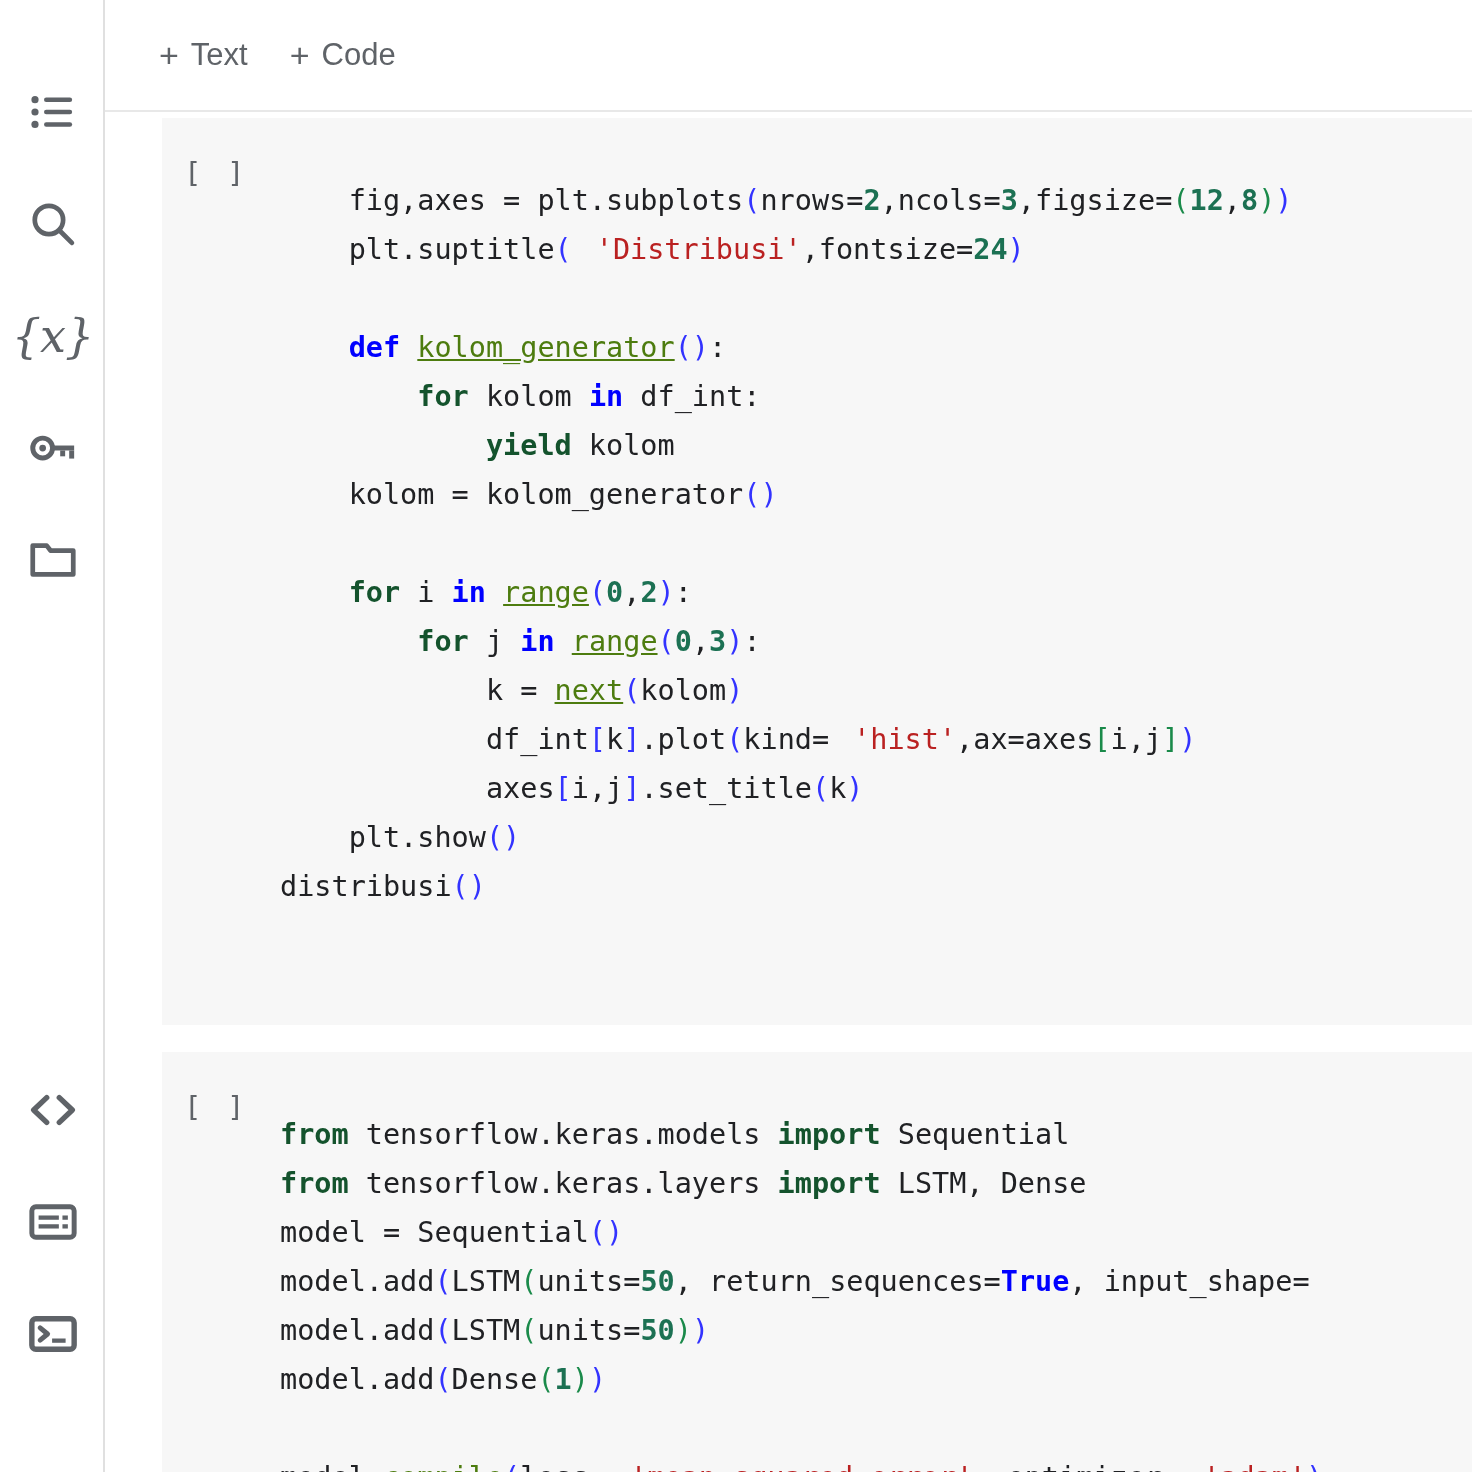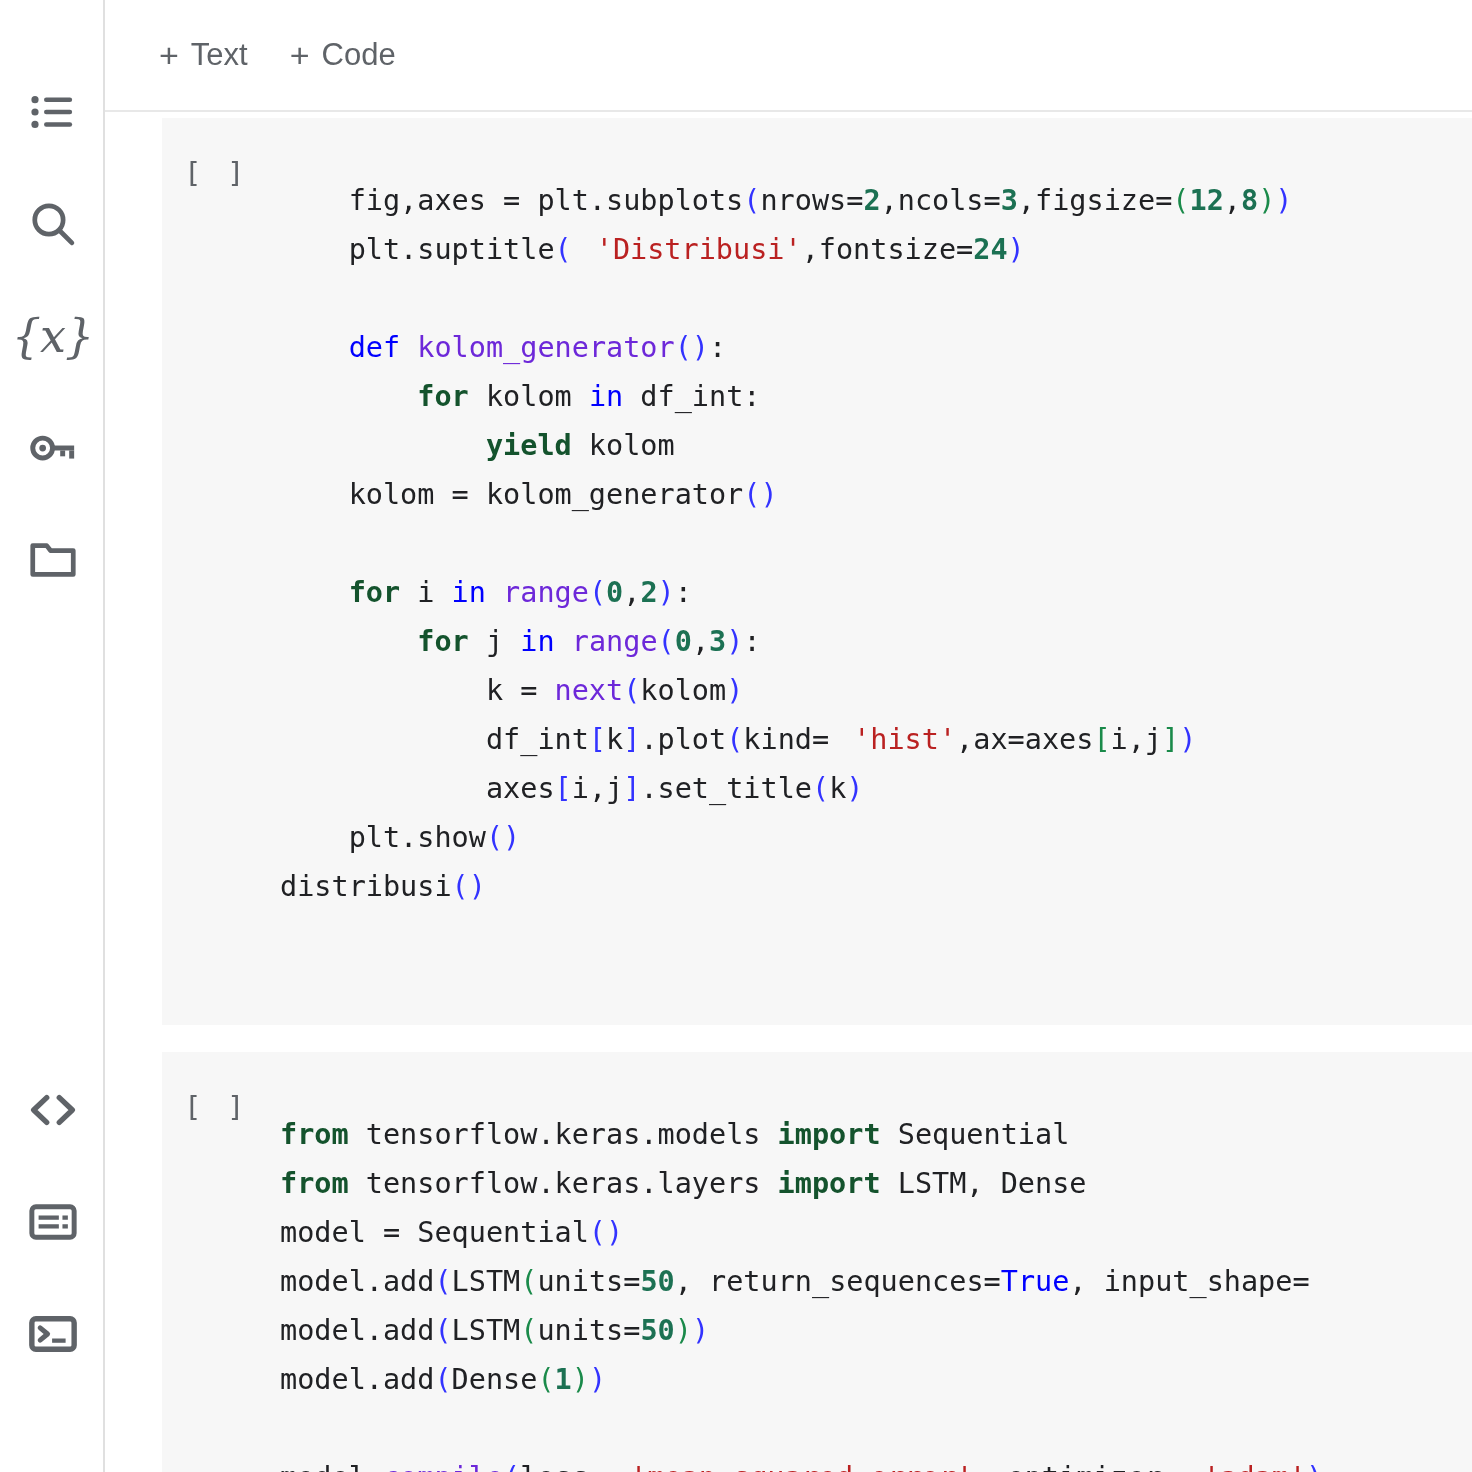--- a/index.html
+++ b/index.html
@@ -127,22 +127,22 @@
     color: #202124;
     white-space: pre;
     overflow: hidden;
     letter-spacing: 0px;
     tab-size: 4;
   }
   .code .ln { display: block; height: 49px; }
 
   
   .k    { color: #14532d; font-weight: 600; margin-top: 23px; }   
-  .kb   { color: #0000ff; font-weight: 400; }   
-  .bi   { color: #6d28d9; }                      
+  .kb   { color: #0000ff; font-weight: 700; }   
+  .bi   { color: #4d7c0f; text-decoration: underline; }                      
   .st   { color: #ba2121; margin-left: 24px; }                      
   .nu   { color: #1c7153; font-weight: 600; }    
   .p1   { color: #3333ff; }                      
   .p2   { color: #1a8a4a; }                      
   .tx   { color: #202124; text-align: center; }
 </style>
 </head>
 <body>
 
 <div class="app">

